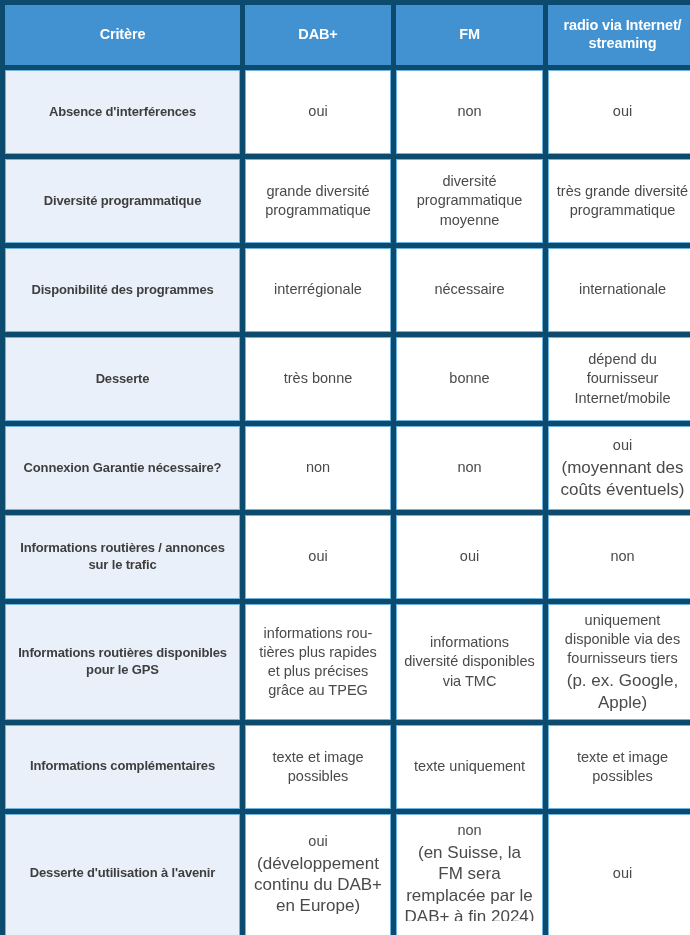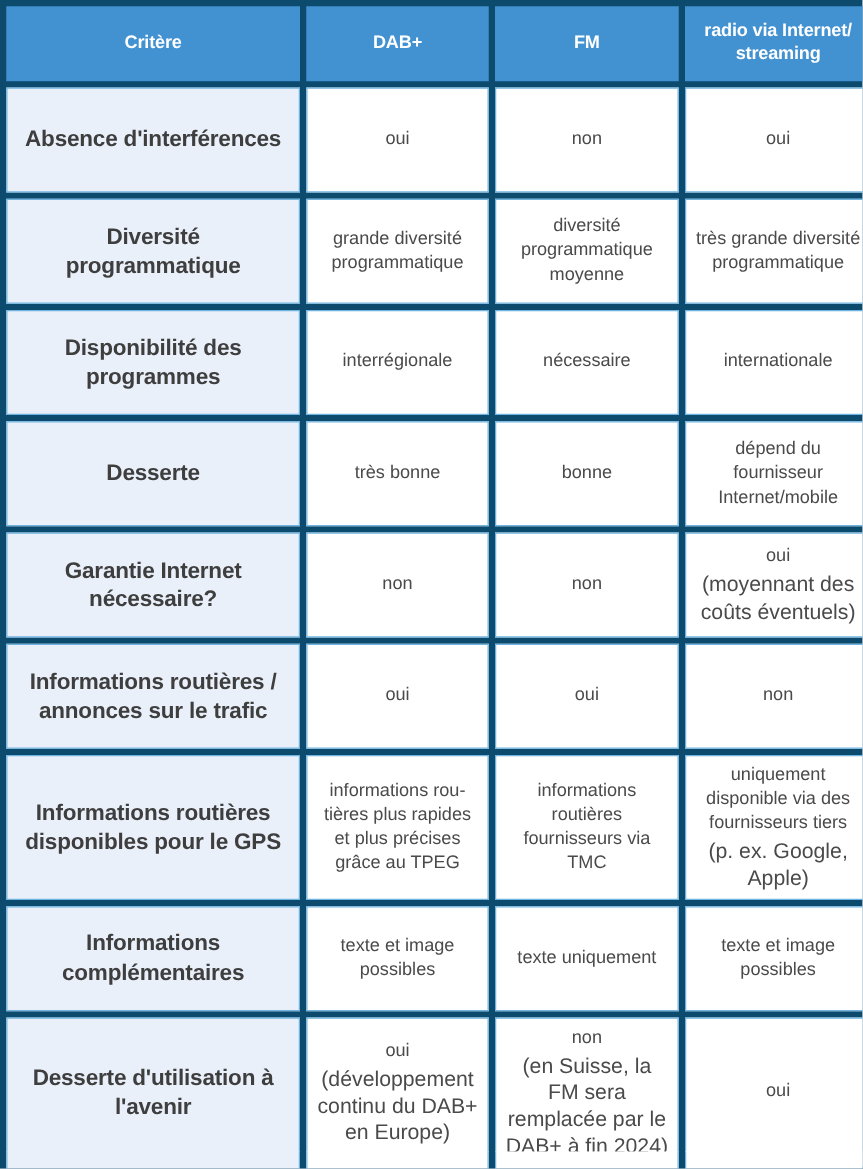--- a/index.html
+++ b/index.html
@@ -59,21 +59,21 @@
     color: #4a4a4a;
     font-size: 14.5px;
     line-height: 1.32;
     padding: 6px 7px;
   }
 
   tbody td.crit {
     background: #eaf0fa;
     color: #3e3e3e;
     font-weight: bold;
-    font-size: 18px;
+    font-size: 13px;
     line-height: 1.3;
     letter-spacing: -0.15px;
   }
 
   tbody tr.r-tall td { height: 84px; }
 
   .sub {
     display: block;
     font-size: 17px;
     line-height: 1.25;
@@ -159,40 +159,40 @@
       </tr>
 
       <tr class="r-tall">
         <td class="crit">Desserte</td>
         <td>très bonne</td>
         <td>bonne</td>
         <td>dépend du fournisseur Internet/mobile</td>
       </tr>
 
       <tr class="r-tall">
-        <td class="crit">Garantie Internet nécessaire?</td>
+        <td class="crit">Connexion Garantie nécessaire?</td>
         <td>non</td>
         <td>non</td>
         <td>
           <span class="main-val">oui</span>
           <span class="sub">(moyennant des coûts éventuels)</span>
         </td>
       </tr>
 
       <tr class="r-tall">
         <td class="crit">Informations routières / annonces sur le trafic</td>
         <td>oui</td>
         <td>oui</td>
         <td>non</td>
       </tr>
 
       <tr class="r-tall">
         <td class="crit">Informations routières disponibles pour le GPS</td>
         <td>informations rou-tières plus rapides et plus précises grâce au TPEG</td>
-        <td>informations routières fournisseurs via TMC</td>
+        <td>informations diversité disponibles via TMC</td>
         <td>
           <span class="main-val">uniquement disponible via des fournisseurs tiers</span>
           <span class="sub">(p. ex. Google, Apple)</span>
         </td>
       </tr>
 
       <tr class="r-tall">
         <td class="crit">Informations complémentaires</td>
         <td>texte et image possibles</td>
         <td>texte uniquement</td>

